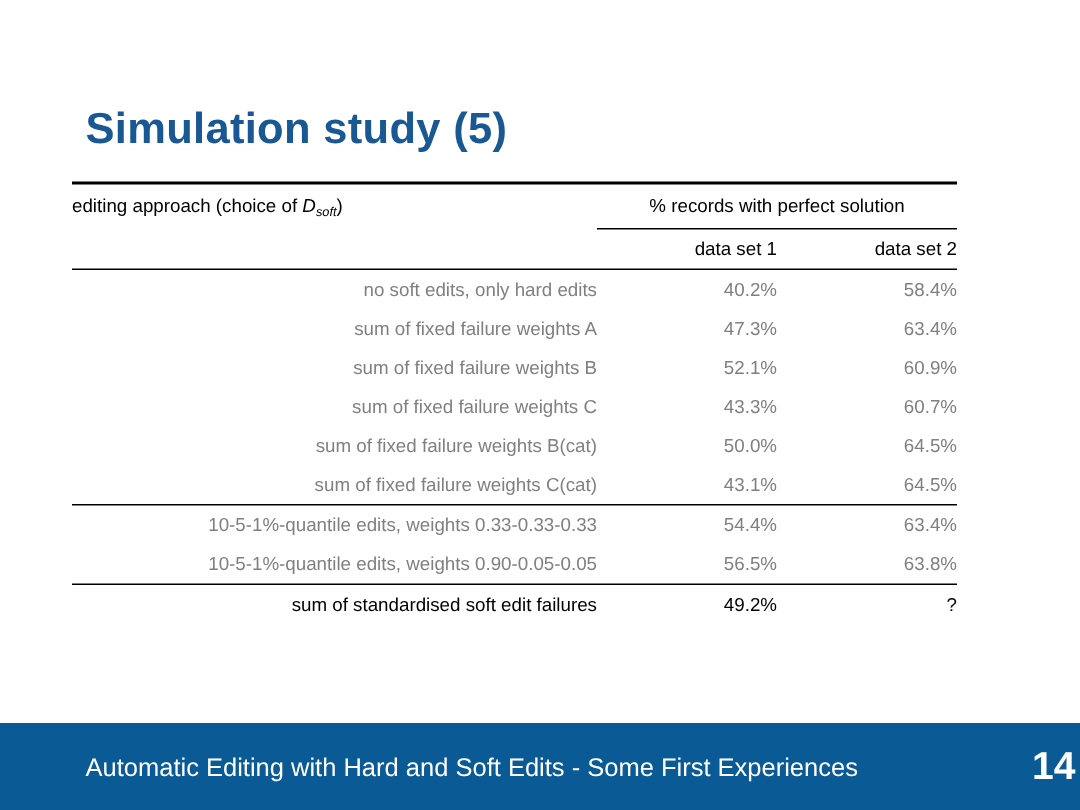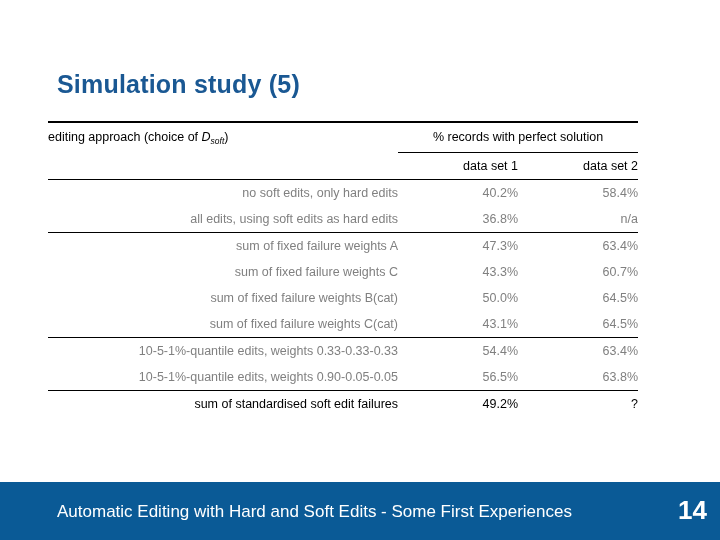--- a/index.html
+++ b/index.html
@@ -21,21 +21,21 @@
     width: 720px;
     height: 540px;
     background: #ffffff;
   }
 
   
   .slide-title {
     position: absolute;
     left: 57px;
     top: 70px;
-    font-size: 25px;
+    font-size: 29px;
     font-weight: bold;
     color: #1A5893;
     letter-spacing: 0.2px;
     white-space: nowrap;
   }
 
   
   .table-wrap {
     position: absolute;
     left: 48px;
@@ -133,21 +133,21 @@
   .footer-text {
     position: absolute;
     left: 57px;
     top: 502px;
     font-size: 17px;
     color: #ffffff;
     white-space: nowrap;
   }
   .footer-page {
     position: absolute;
-    right: 13px;
+    right: 3px;
     top: 497px;
     font-size: 26px;
     font-weight: bold;
     color: #ffffff;
     line-height: 1;
   }
 </style>
 </head>
 <body>
 
@@ -176,32 +176,32 @@
           <td class="hdr-sub">data set 1</td>
           <td class="hdr-sub">data set 2</td>
         </tr>
 
         <tr>
           <td class="cell-label">no soft edits, only hard edits</td>
           <td class="cell-num">40.2%</td>
           <td class="cell-num">58.4%</td>
         </tr>
 
-        <tr class="rule-under">
-          <td class="cell-label">all edits, using soft edits as hard edits</td>
-          <td class="cell-num">36.8%</td>
-          <td class="cell-num">n/a</td>
-        </tr>
 
         <tr>
           <td class="cell-label">sum of fixed failure weights A</td>
           <td class="cell-num">47.3%</td>
           <td class="cell-num">63.4%</td>
         </tr>
 
+        <tr>
+          <td class="cell-label">sum of fixed failure weights B</td>
+          <td class="cell-num">52.1%</td>
+          <td class="cell-num">60.9%</td>
+        </tr>
 
         <tr>
           <td class="cell-label">sum of fixed failure weights C</td>
           <td class="cell-num">43.3%</td>
           <td class="cell-num">60.7%</td>
         </tr>
 
         <tr>
           <td class="cell-label">sum of fixed failure weights B(cat)</td>
           <td class="cell-num">50.0%</td>

